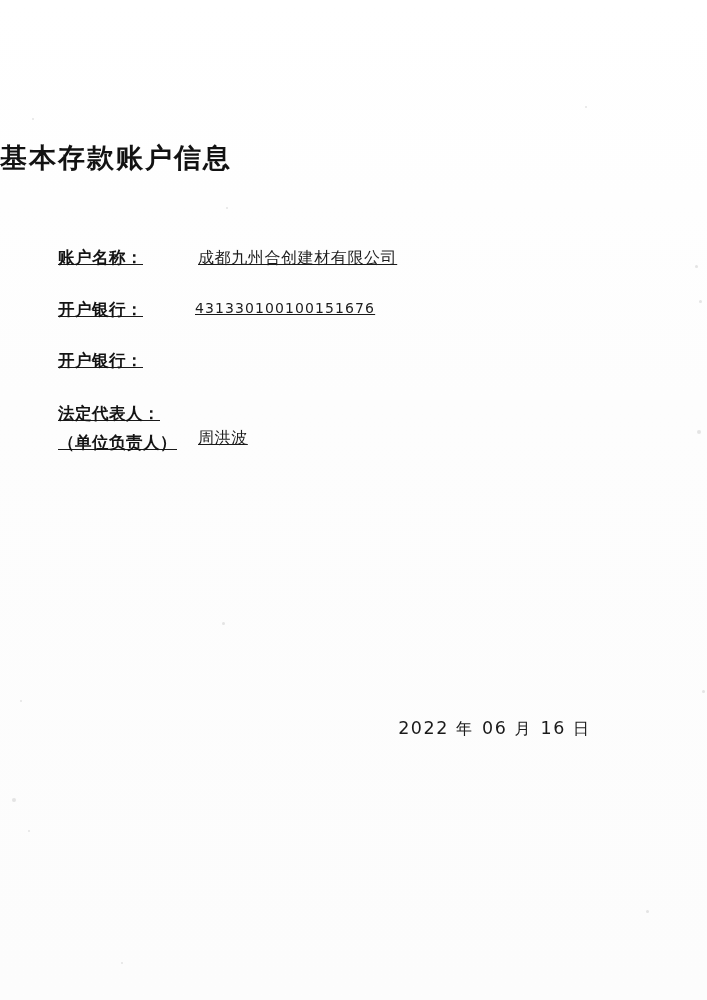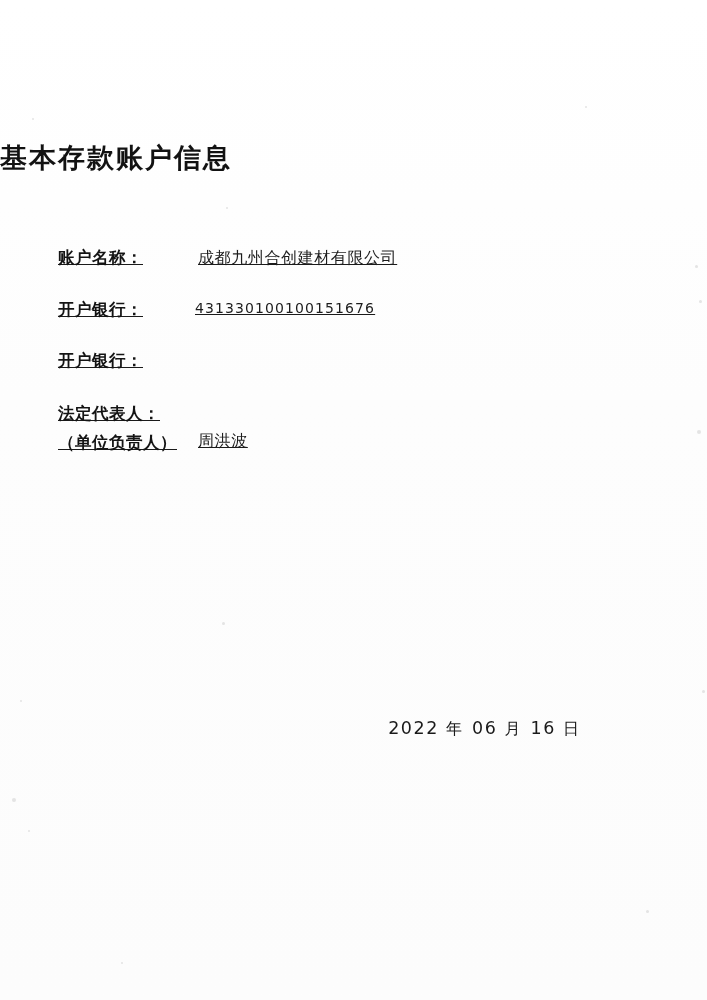--- a/index.html
+++ b/index.html
@@ -72,29 +72,29 @@
     letter-spacing: .6px;
     line-height: 1.55;
     padding-top: 1px;
   }
   .field-value.mono {
     font-family: "DejaVu Sans", "Liberation Sans", sans-serif;
     letter-spacing: 1.1px;
     font-size: 14px;
   }
   .row-acct-name .field-value { padding-left: 3px; }
-  .row-rep { align-items: center; margin-bottom: 30px; }
+  .row-rep { align-items: flex-start; margin-bottom: 30px; }
   .row-rep .field-label { line-height: 1.75; }
   .row-rep .field-value { padding-top: 26px; padding-left: 3px; }
   .row-basic-no .field-label { width: 200px; }
 
   .date-line {
     position: absolute;
     top: 718px;
-    right: 118px;
+    right: 108px;
     font-size: 17px;
     letter-spacing: 1px;
     color: #1a1a1a;
     white-space: nowrap;
   }
   .date-line .num {
     font-size: 17.5px;
     letter-spacing: 1.6px;
   }
   .date-line .unit {

